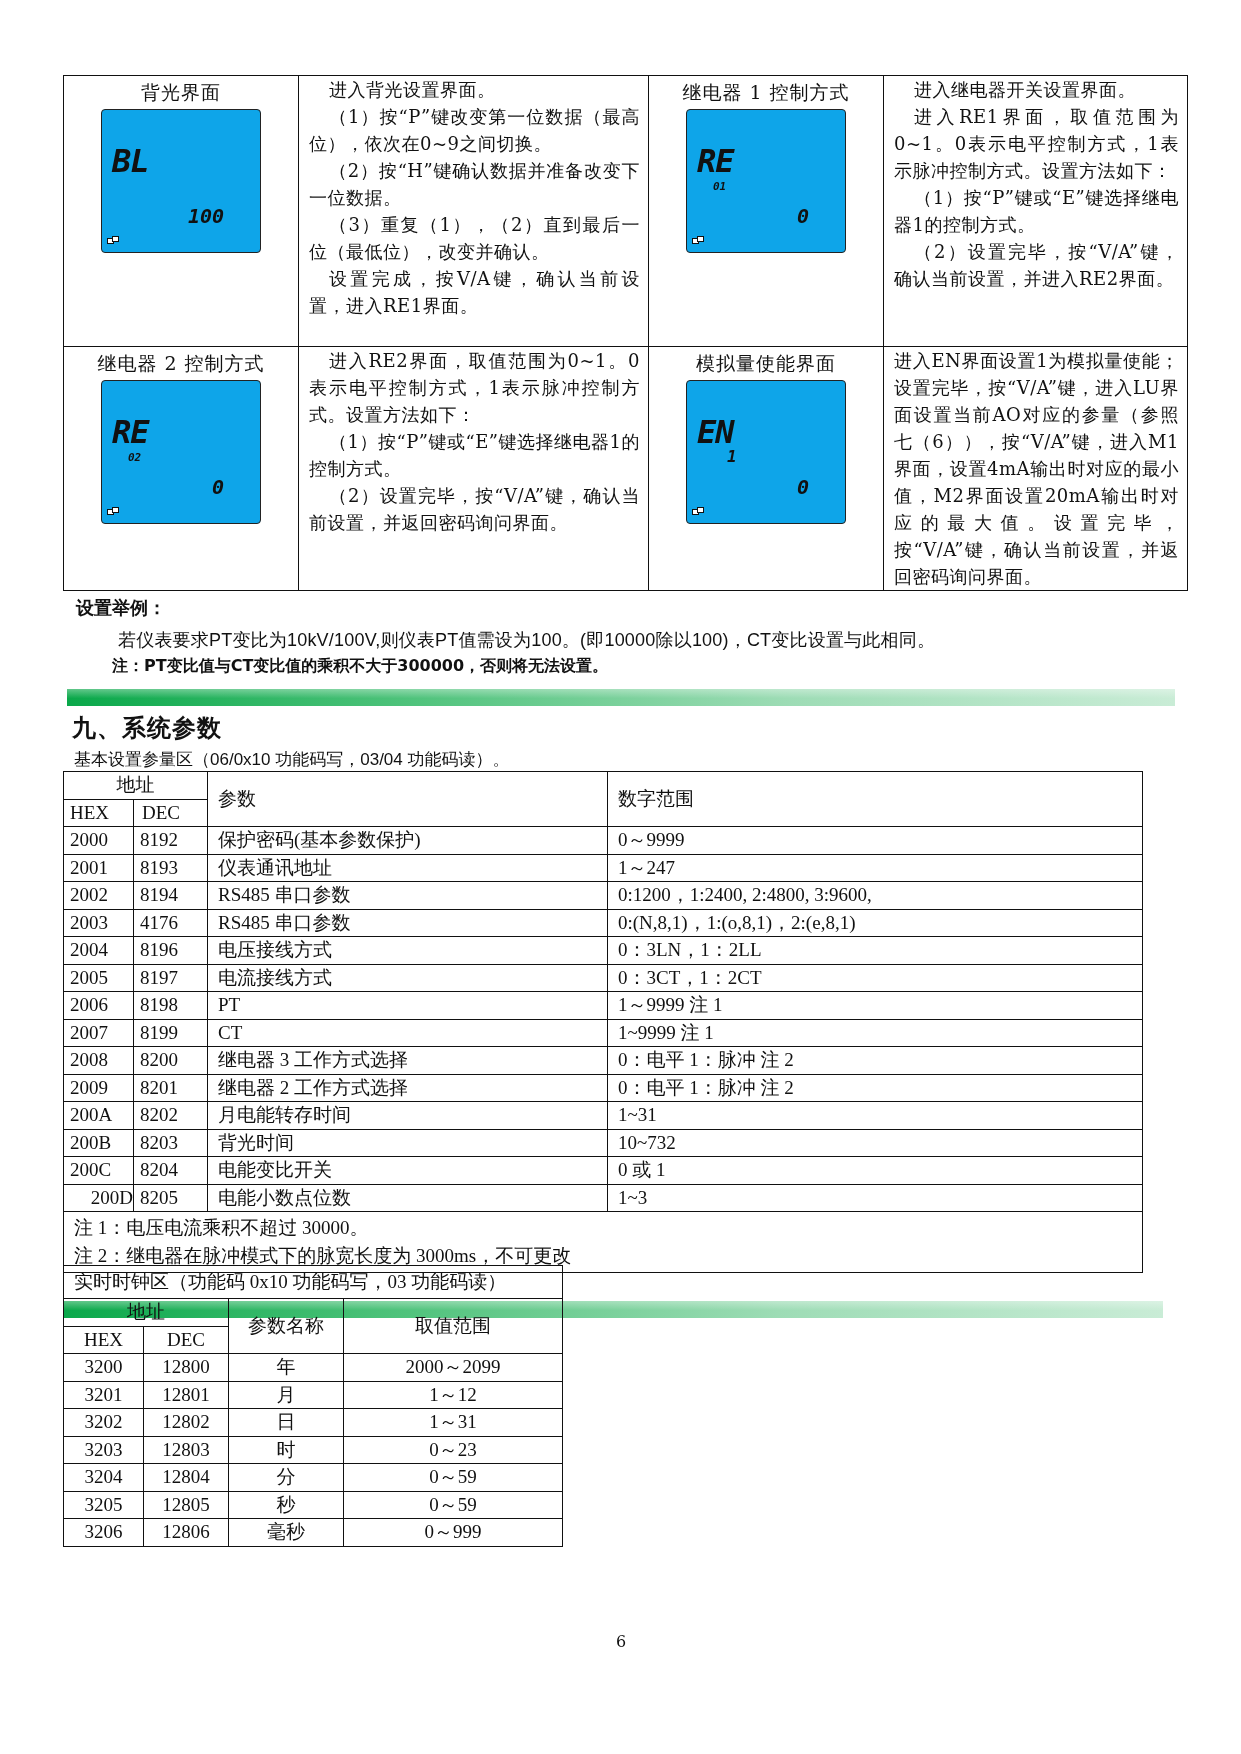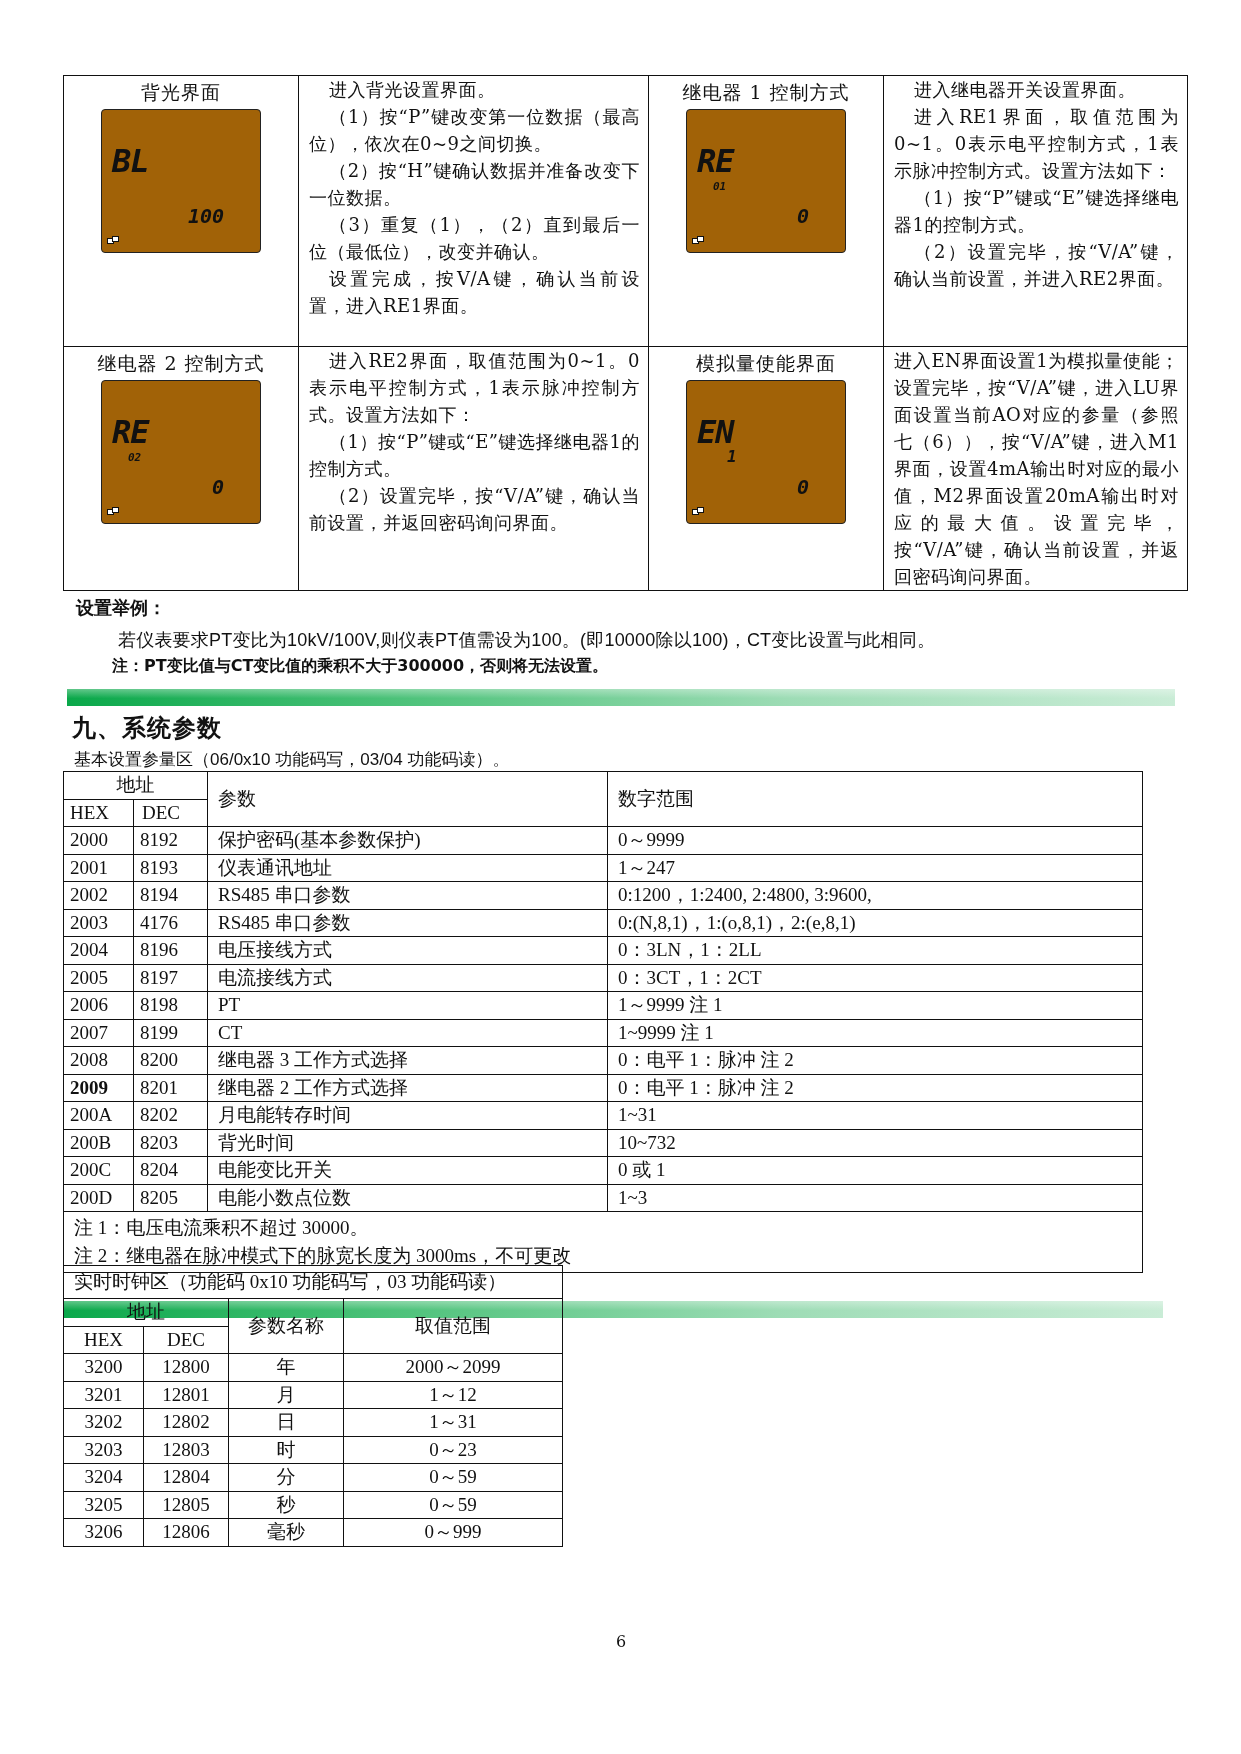--- a/index.html
+++ b/index.html
@@ -17,21 +17,21 @@
     border: 1.5px solid #111; vertical-align: top; padding: 0;
   }
   .settings-table tr.r1 td { height: 270px; }
   .settings-table tr.r2 td { height: 240px; }
   .screen-cell { text-align: center; }
   .screen-title {
     font-size: 19px; line-height: 26px; margin-top: 3px; letter-spacing: 1px;
   }
   .lcd {
     position: relative; margin: 4px auto 0; width: 158px; height: 142px;
-    border: 1.5px solid #222; border-radius: 4px; background: #a16207;
+    border: 1.5px solid #222; border-radius: 4px; background: #0ea5e9;
   }
   .lcd .big {
     position: absolute; left: 10px; top: 34px;
     font-family: "DejaVu Sans Mono", monospace; font-weight: bold;
     font-size: 32px; font-style: italic; letter-spacing: -1px; line-height: 34px;
   }
   .lcd .sub {
     position: absolute; left: 26px; top: 70px;
     font-family: "DejaVu Sans Mono", monospace; font-weight: bold;
     font-size: 11px; font-style: italic;
@@ -286,21 +286,21 @@
         <td>CT</td>
         <td>1~9999 注 1</td>
       </tr>
       <tr>
         <td style="padding-left: 6px;">2008</td>
         <td style="padding-left: 6px;">8200</td>
         <td>继电器 3 工作方式选择</td>
         <td>0：电平 1：脉冲 注 2</td>
       </tr>
       <tr>
-        <td style="padding-left: 6px; font-weight: bold;">2009</td>
+        <td style="padding-left: 6px;">2009</td>
         <td style="padding-left: 6px;">8201</td>
         <td>继电器 2 工作方式选择</td>
         <td>0：电平 1：脉冲 注 2</td>
       </tr>
       <tr>
         <td style="padding-left: 6px;">200A</td>
         <td style="padding-left: 6px;">8202</td>
         <td>月电能转存时间</td>
         <td>1~31</td>
       </tr>
@@ -310,21 +310,21 @@
         <td>背光时间</td>
         <td>10~732</td>
       </tr>
       <tr>
         <td style="padding-left: 6px;">200C</td>
         <td style="padding-left: 6px;">8204</td>
         <td>电能变比开关</td>
         <td>0 或 1</td>
       </tr>
       <tr>
-        <td style="padding-left: 6px;">200D</td>
+        <td style="padding-left: 6px; text-align: right;">200D</td>
         <td style="padding-left: 6px;">8205</td>
         <td>电能小数点位数</td>
         <td>1~3</td>
       </tr>
     </tbody>
   <tfoot>
     <tr>
       <td class="notes" colspan="4">
         <div>注 1：电压电流乘积不超过 30000。</div>
         <div>注 2：继电器在脉冲模式下的脉宽长度为 3000ms，不可更改</div>

